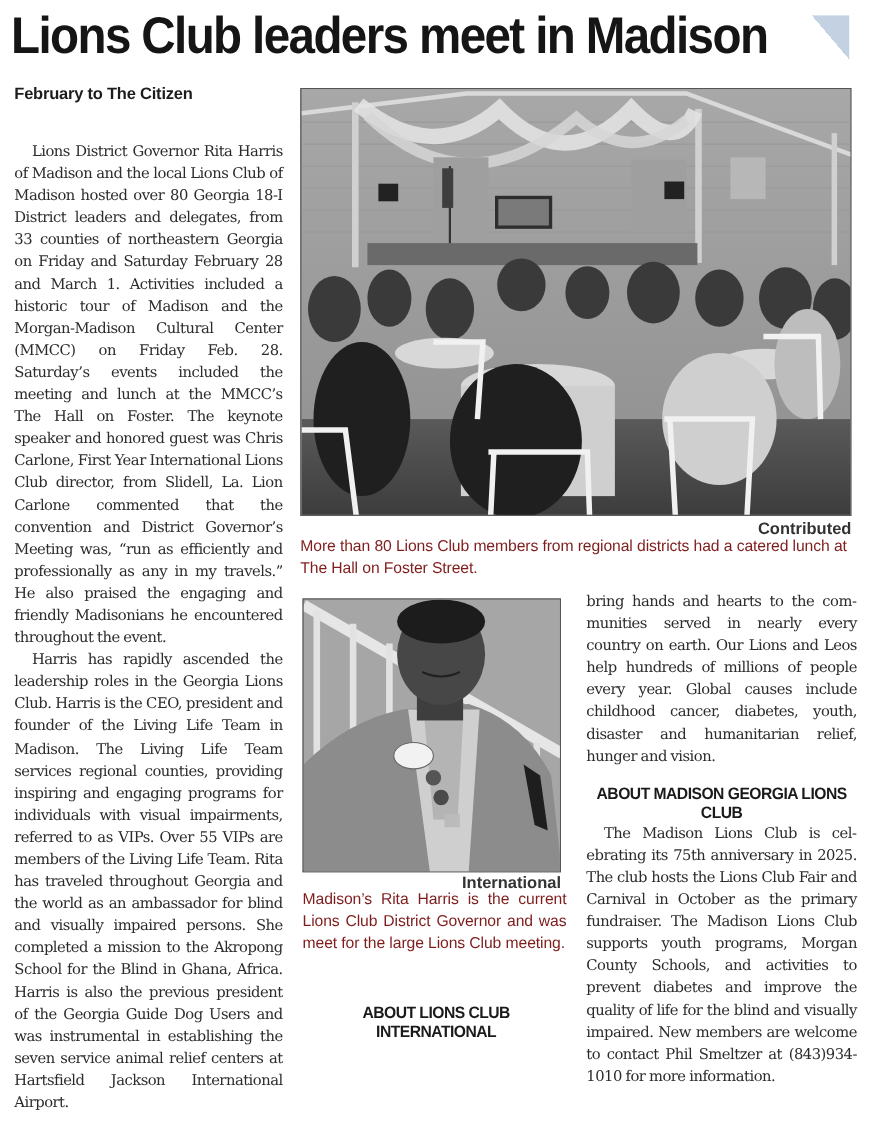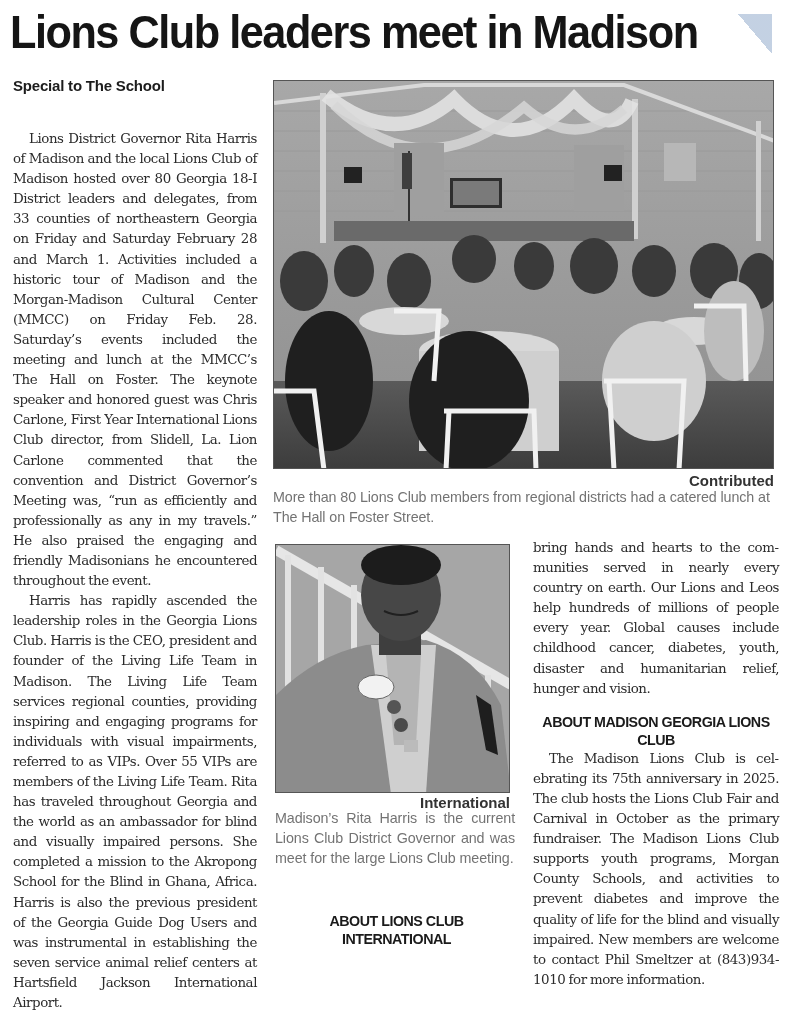--- a/index.html
+++ b/index.html
@@ -52,34 +52,34 @@
 
   .credit {
     position: absolute; font-family: "Liberation Sans", sans-serif; font-size: 15px;
     color: #333; text-align: right; font-weight: bold;
   }
   .credit-main { left: 600px; top: 472px; width: 174px; }
   .credit-portrait { left: 380px; top: 794px; width: 130px; }
 
   .caption {
     position: absolute; font-family: "Liberation Sans", sans-serif; font-size: 14.3px;
-    line-height: 20px; color: #737373; letter-spacing: -0.1px;
+    line-height: 20px; color: #7f1d1d; letter-spacing: -0.1px;
   }
   .caption-main { left: 273px; top: 487px; width: 505px; }
   .caption-portrait { left: 275px; top: 808px; width: 240px; text-align: justify; }
 </style>
 </head>
 <body>
 
 <div class="headline-wrap">
   <div class="corner-mark"></div>
   <h1 class="headline">Lions Club leaders meet in Madison</h1>
 </div>
 
-<div class="byline">Special to The School</div>
+<div class="byline">February to The Citizen</div>
 
 <div class="col1">
   <p class="body-p">Lions District Governor Rita Har­ris of Madison and the local Li­ons Club of Madison hosted over 80 Georgia 18-I District leaders and delegates, from 33 counties of northeastern Georgia on Friday and Saturday February 28 and March 1. Activities included a historic tour of Madison and the Morgan-Mad­ison Cultural Center (MMCC) on Friday Feb. 28. Saturday’s events included the meeting and lunch at the MMCC’s The Hall on Foster. The keynote speaker and honored guest was Chris Carlone, First Year International Lions Club director, from Slidell, La. Lion Carlone com­mented that the convention and Dis­trict Governor’s Meeting was, “run as efficiently and professionally as any in my travels.” He also praised the engaging and friendly Madiso­nians he encountered throughout the event.</p>
   <p class="body-p">Harris has rapidly ascended the leadership roles in the Georgia Li­ons Club. Harris is the CEO, presi­dent and founder of the Living Life Team in Madison. The Living Life Team services regional counties, providing inspiring and engaging programs for individuals with vi­sual impairments, referred to as VIPs. Over 55 VIPs are members of the Living Life Team. Rita has traveled throughout Georgia and the world as an ambassador for blind and visually impaired persons. She completed a mission to the Akro­pong School for the Blind in Ghana, Africa. Harris is also the previous president of the Georgia Guide Dog Users and was instrumental in es­tablishing the seven service animal relief centers at Hartsfield Jackson International Airport.</p>
 </div>
 
 <div class="photo photo-main">
   <svg width="501" height="389" viewBox="0 0 501 389">
     <defs>
       <linearGradient id="wall" x1="0" y1="0" x2="0" y2="1">

